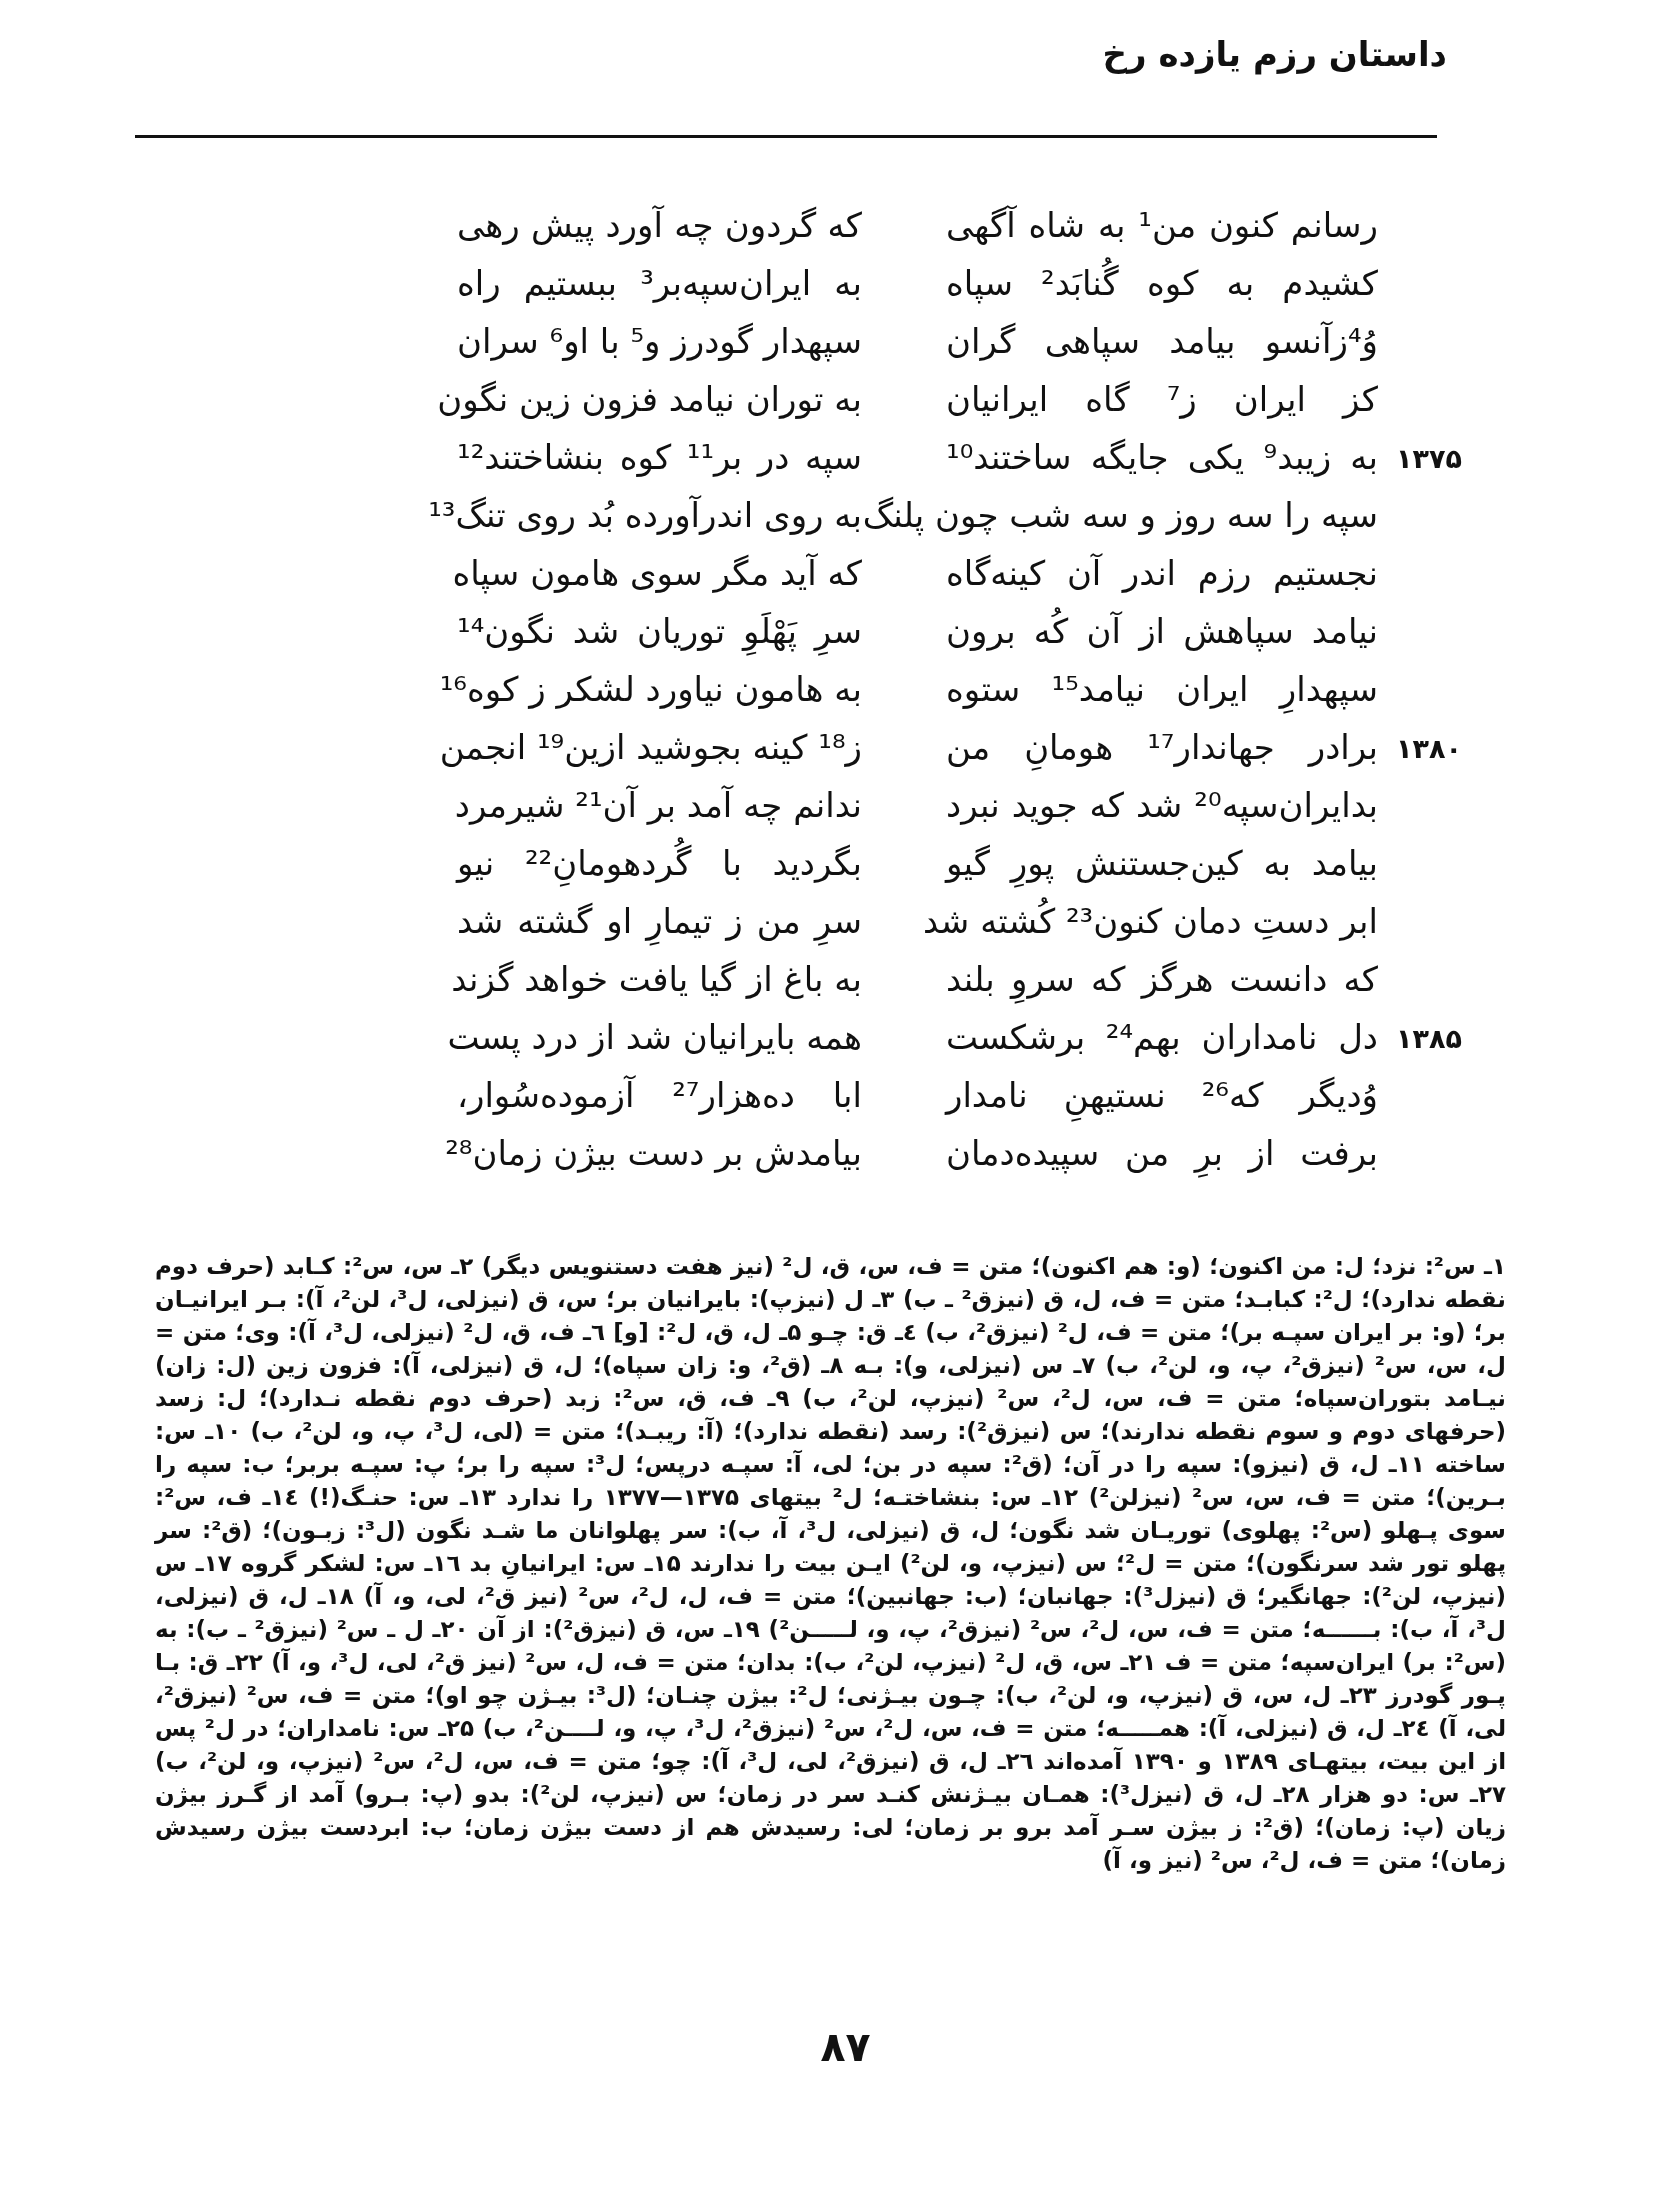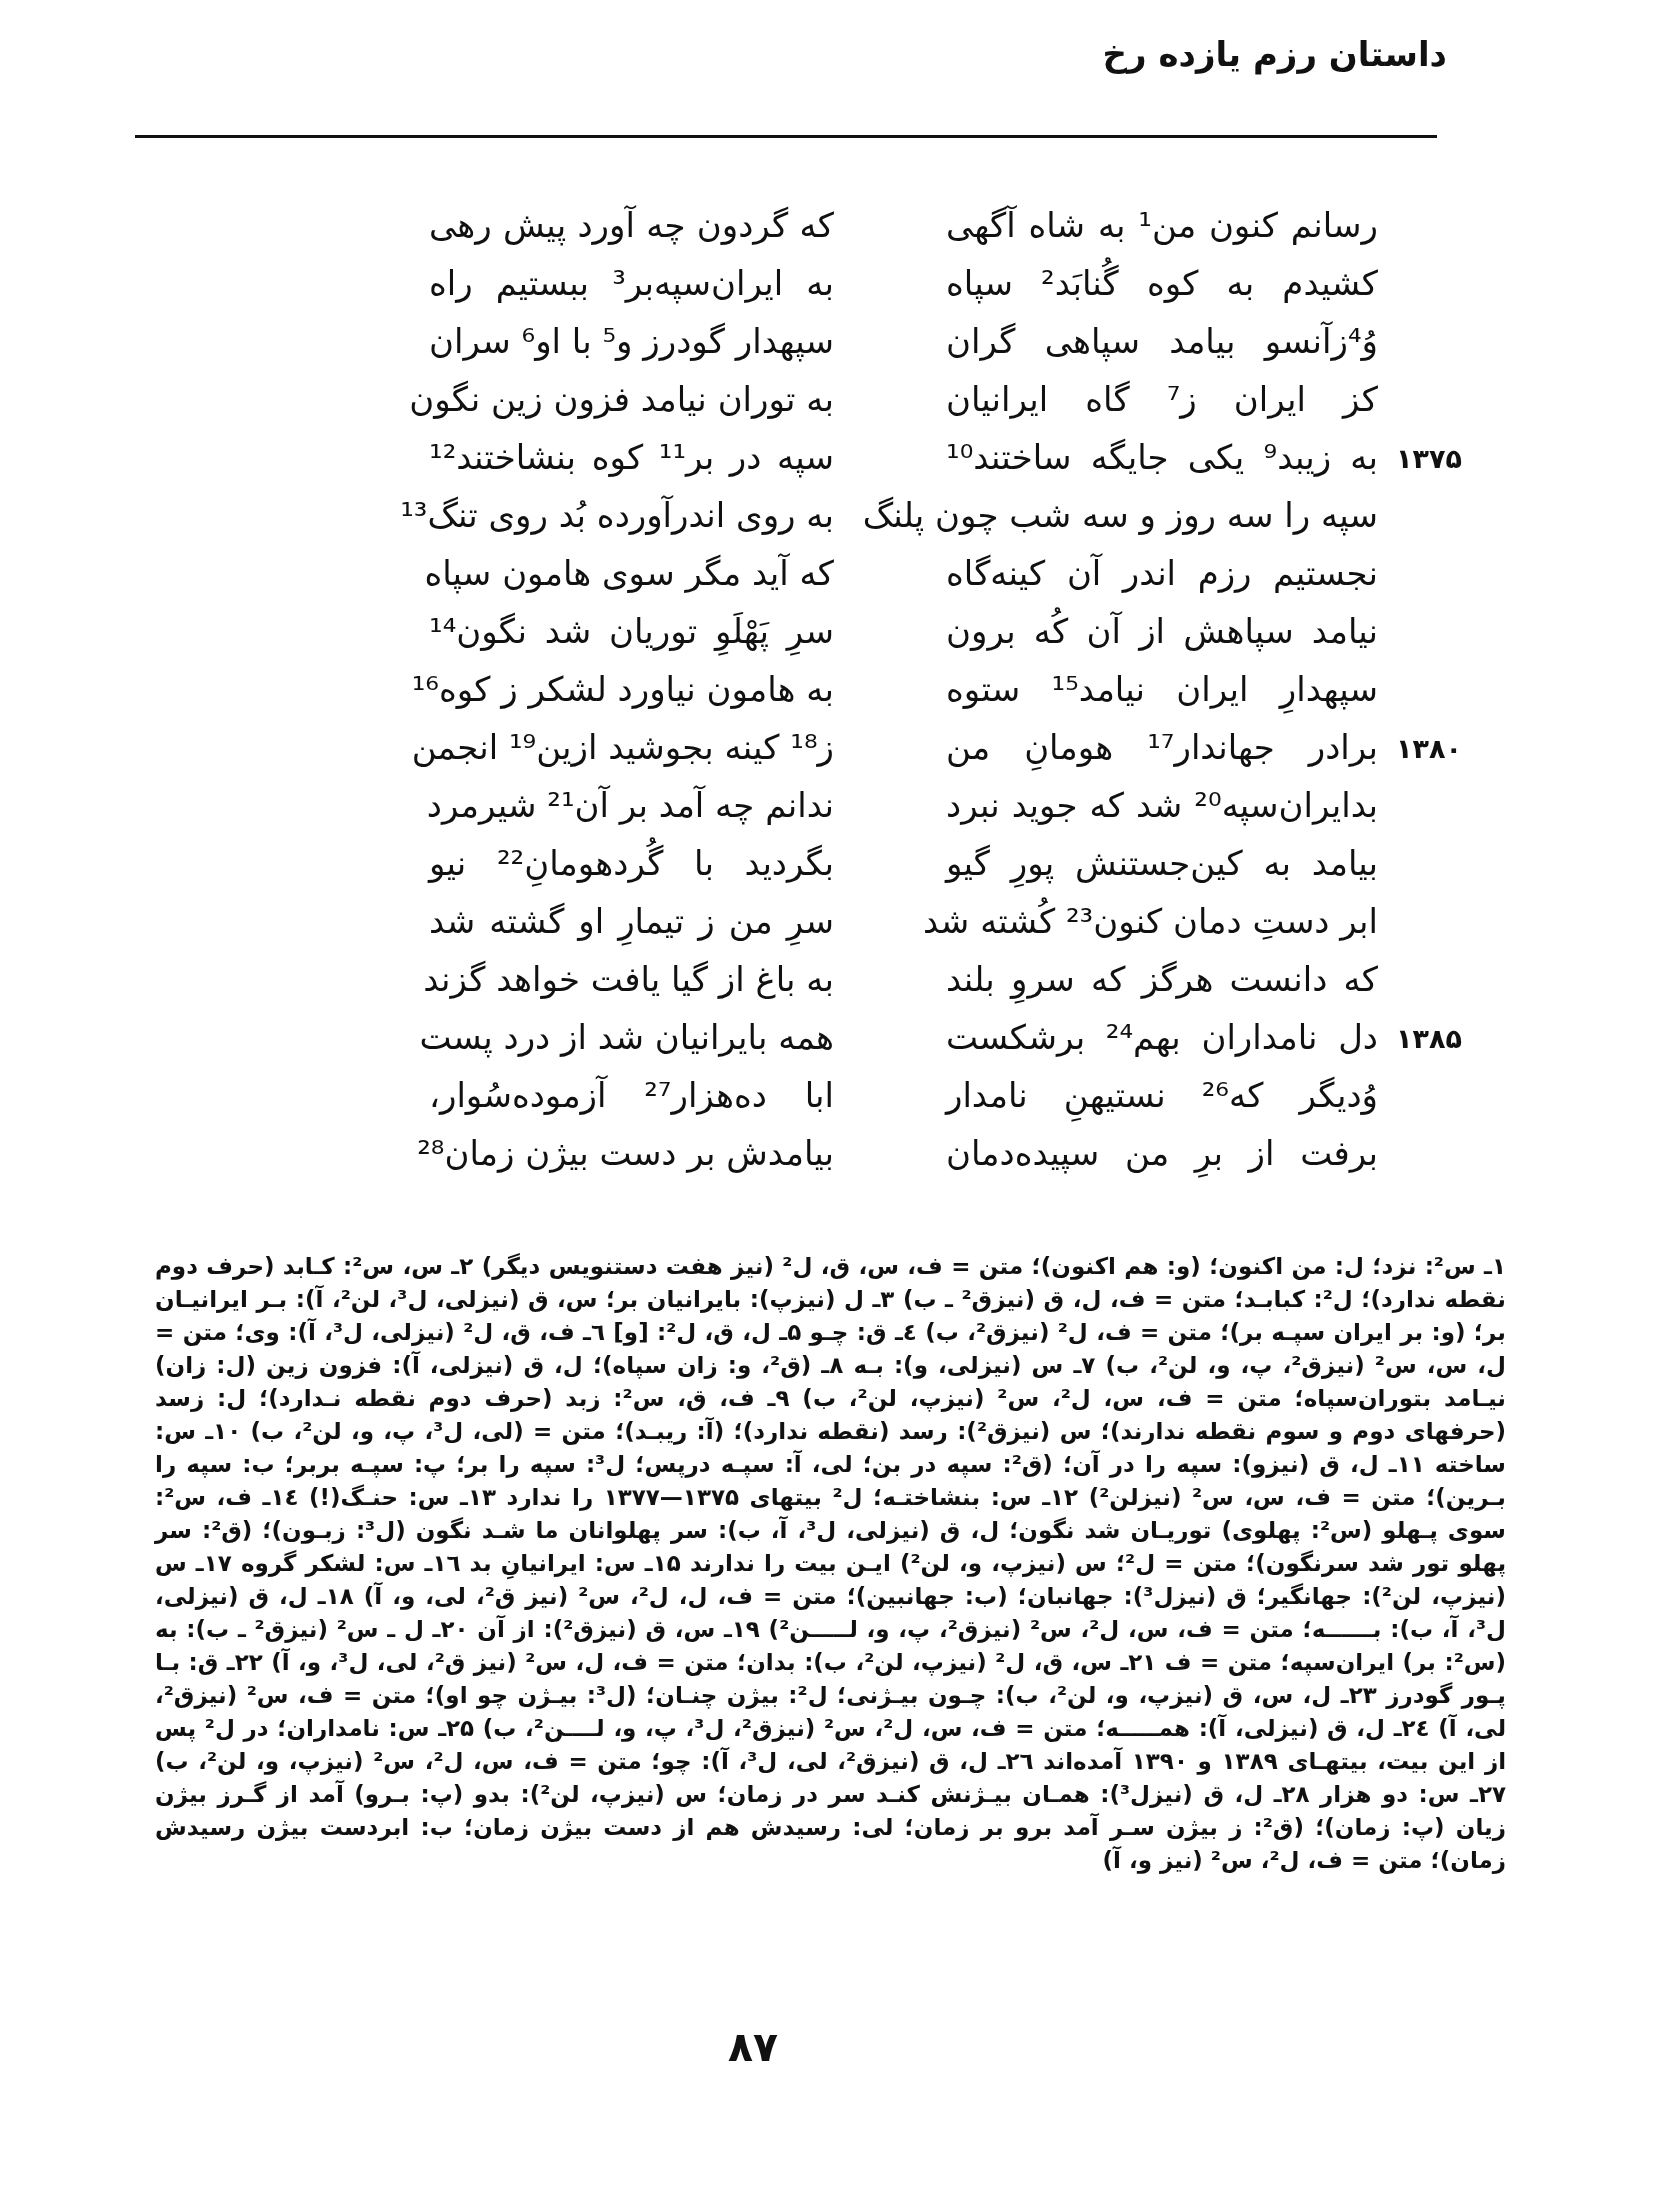--- a/index.html
+++ b/index.html
@@ -28,32 +28,32 @@
   }
   .line-no {
     position: absolute; right: -84px; top: 15px; font-size: 27px; font-weight: bold;
     width: 81px; 
   }
   .hemistich {
     font-size: 34px; line-height: 1; white-space: nowrap;
     text-align: justify; text-align-last: justify;
   }
   .hemistich.right { width: 432px; margin-left: 0; }
-  .hemistich.left { width: 405px; margin-right: 112px; }
+  .hemistich.left { width: 405px; margin-right: 84px; }
 
   
   .footnotes {
     position: absolute; top: 1250px; left: 155px; width: 1351px;
     direction: rtl; text-align: justify; font-size: 23px; line-height: 33px;
     font-weight: bold;
   }
   .footnotes p { margin: 0; }
 
   .page-number {
-    position: absolute; top: 2023px; left: 728px; width: 135px; text-align: left;
+    position: absolute; top: 2023px; left: 778px; width: 135px; text-align: center;
     font-size: 41px; font-weight: bold;
   }
 </style>
 </head>
 <body>
 
 <div class="page">
 
   <div class="running-head">داستان رزم یازده رخ</div>
   <div class="head-rule"></div>

